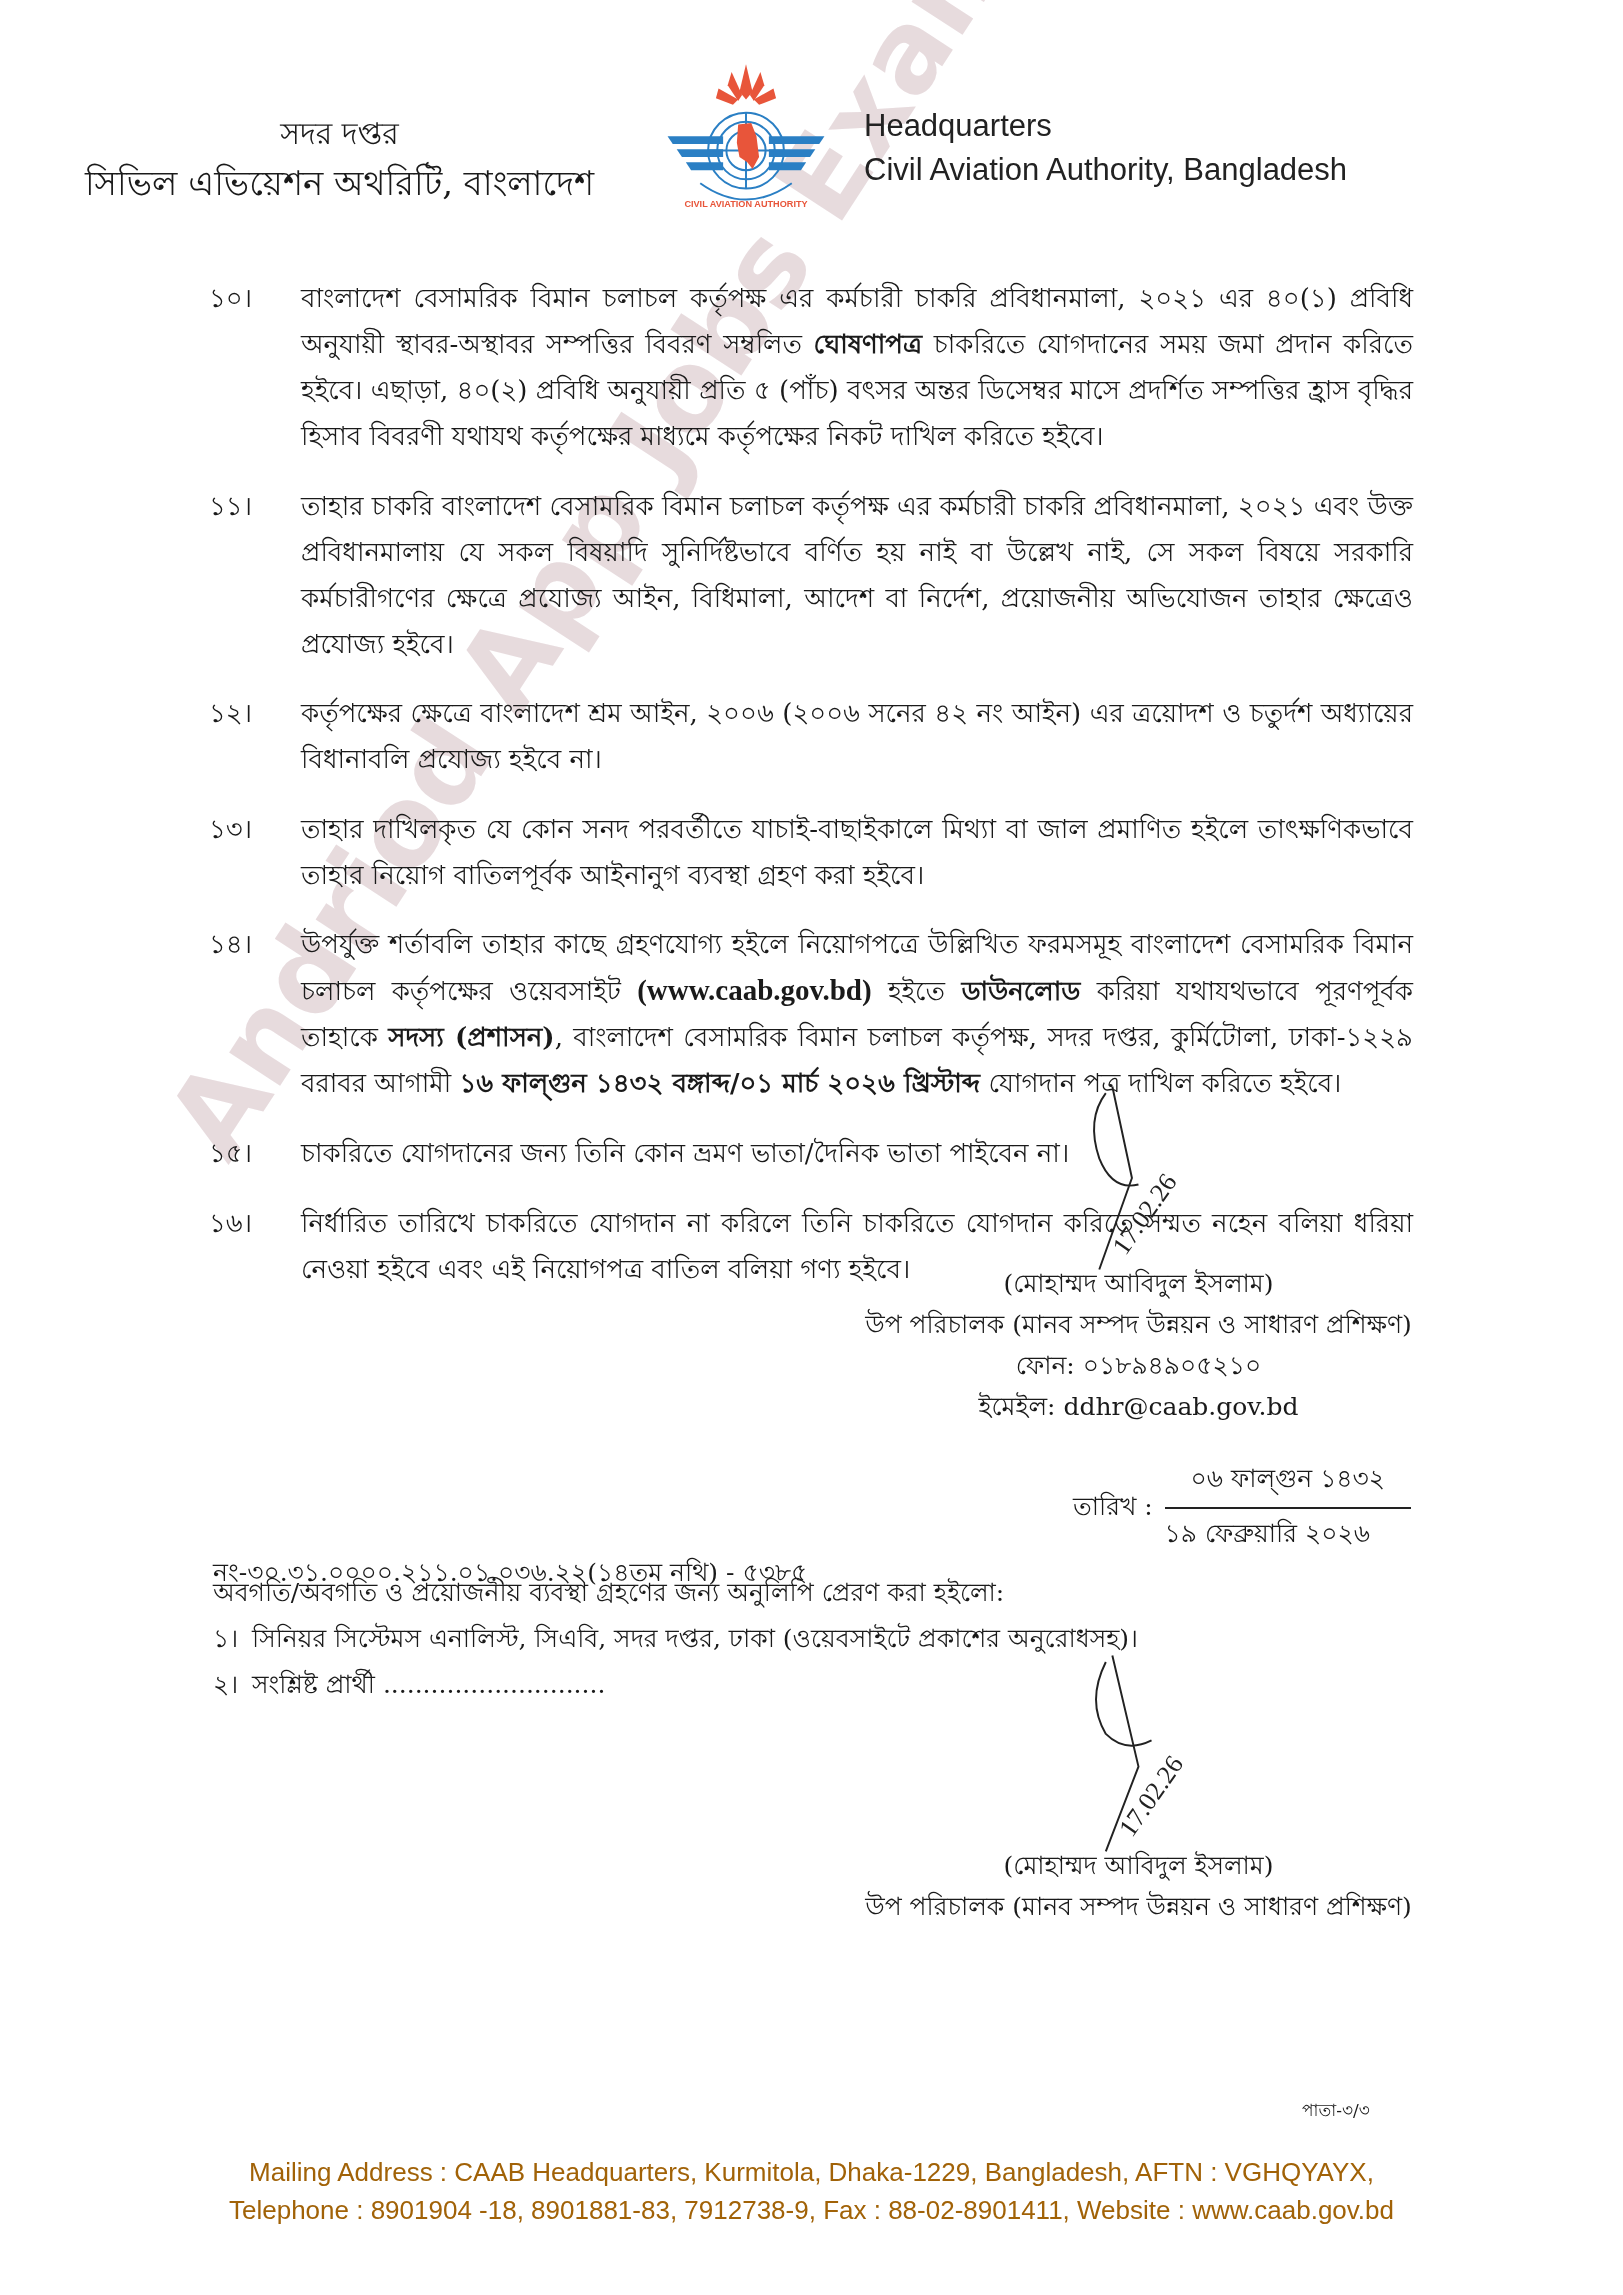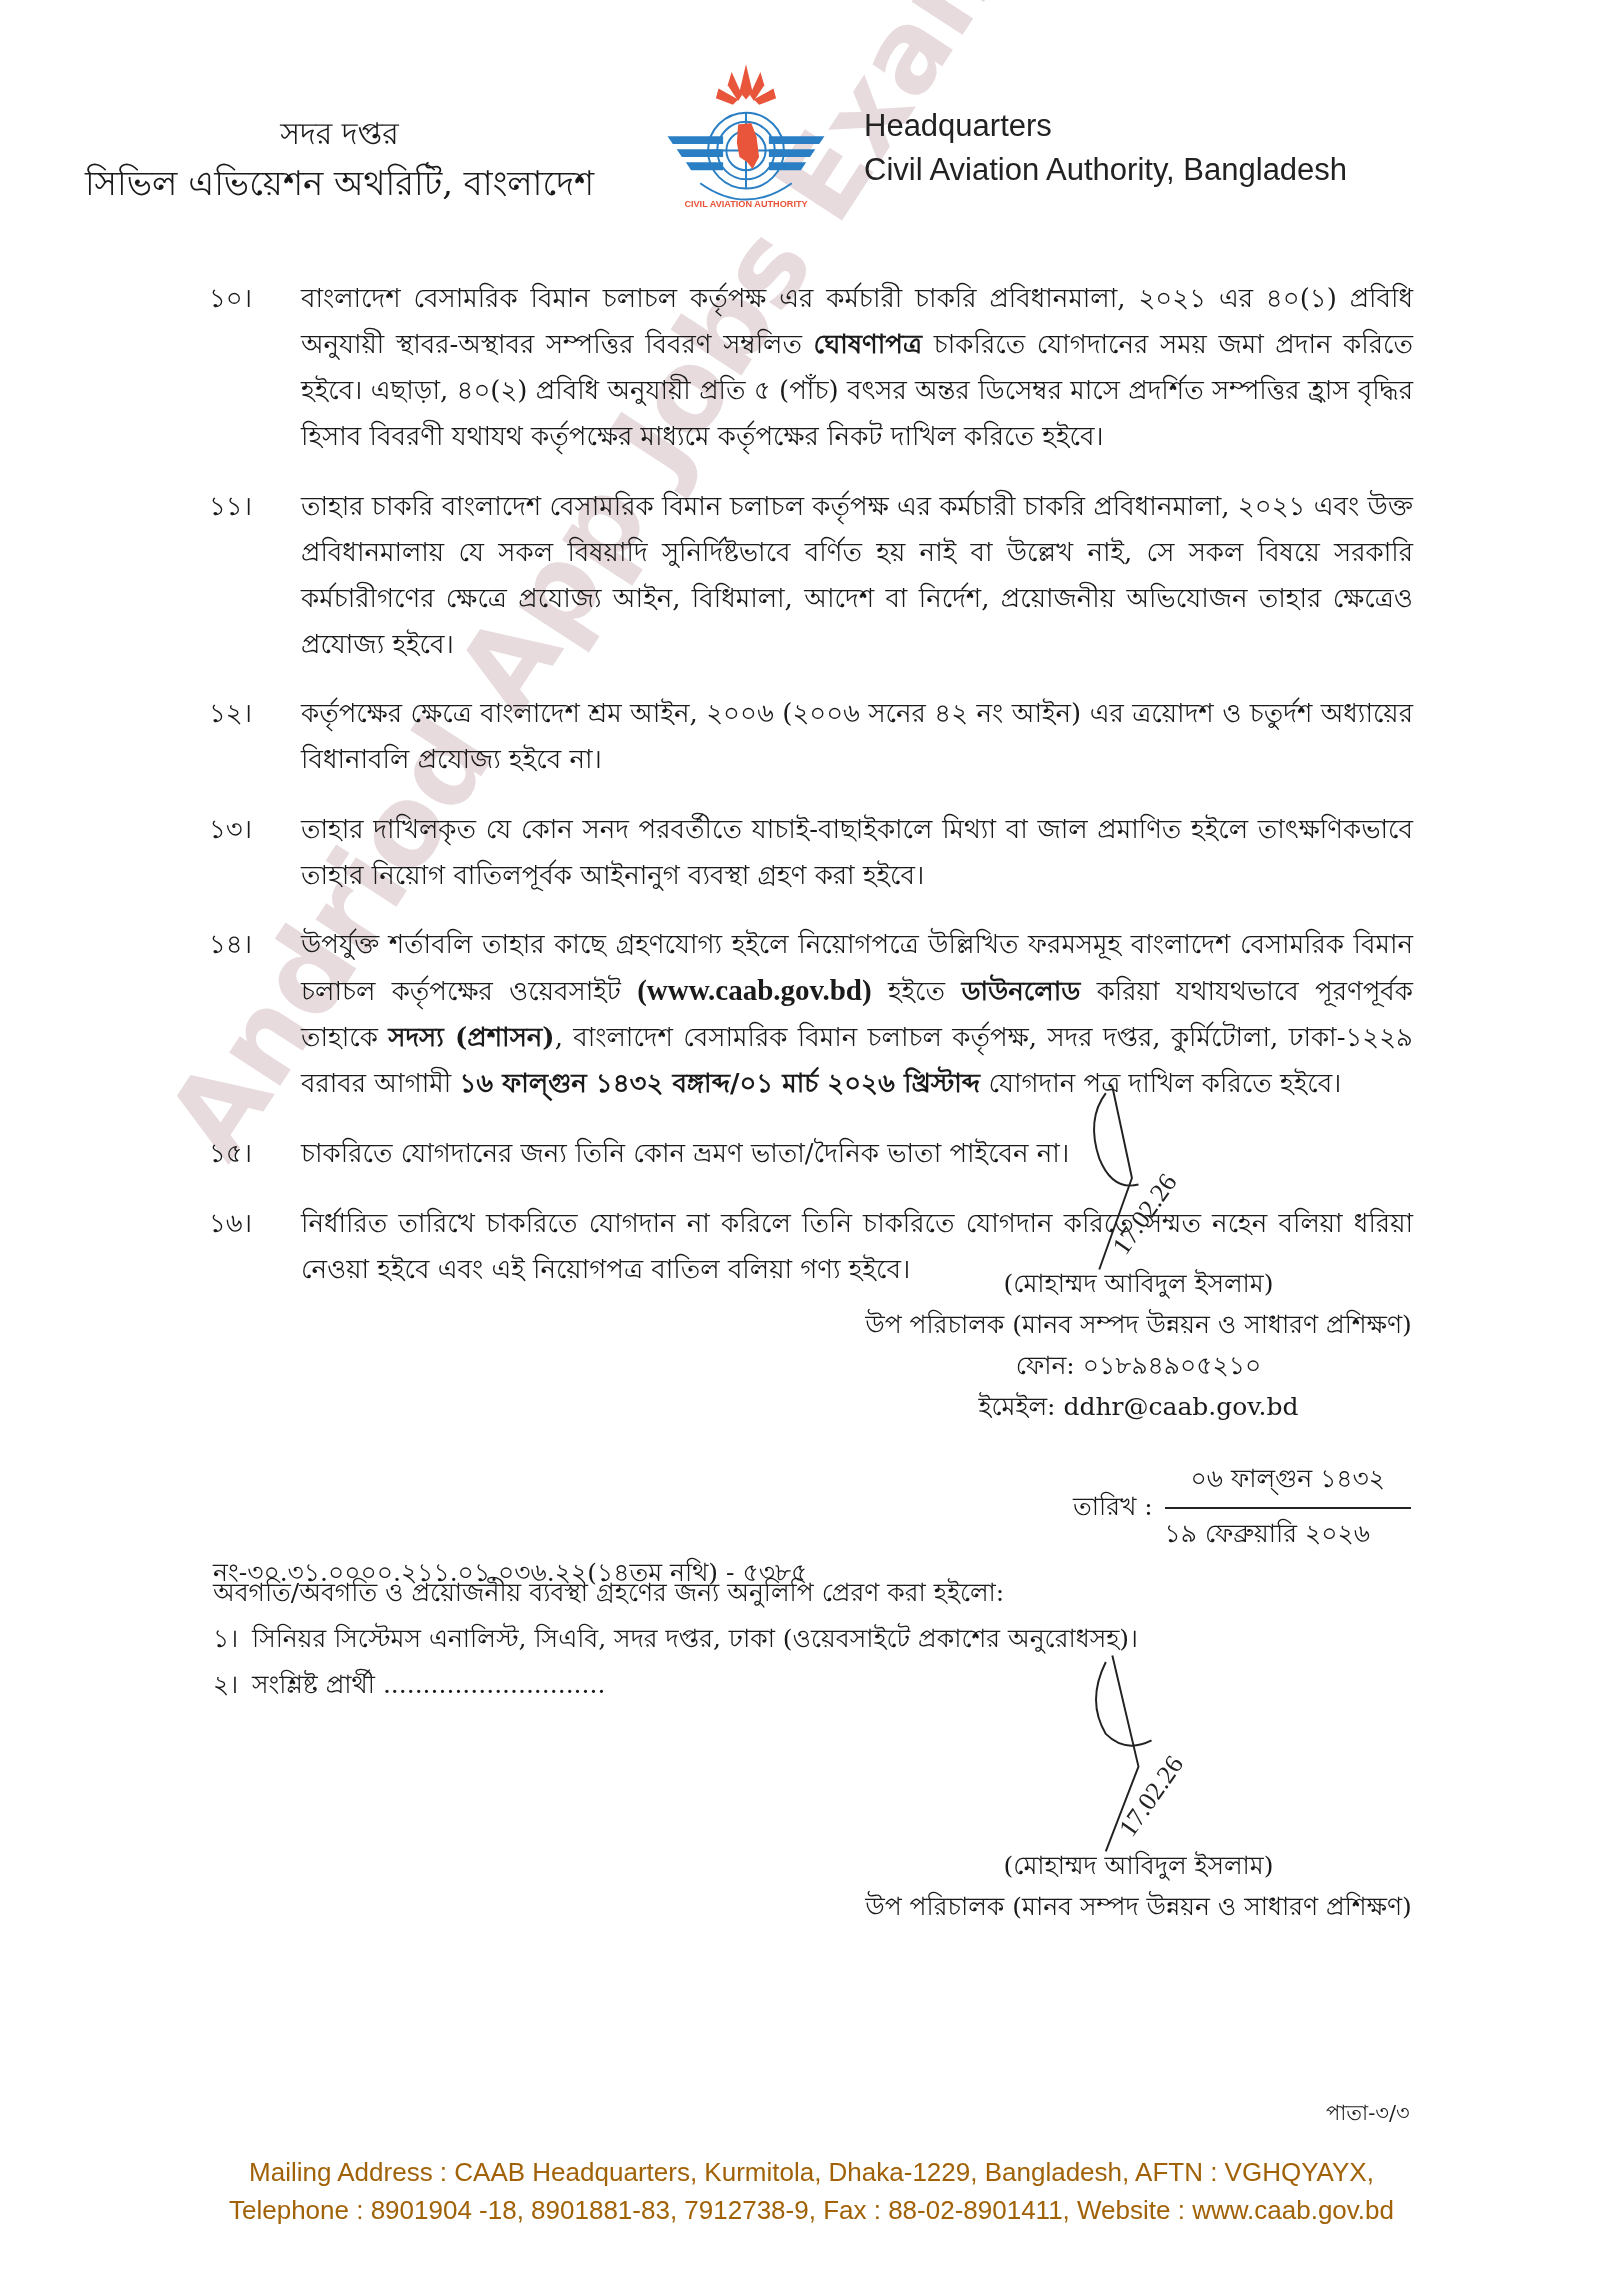--- a/index.html
+++ b/index.html
@@ -31,21 +31,21 @@
   .date-block { position:absolute; left:1073px; top:1459px; font-size:25px; display:flex; align-items:center; }
   .date-block .label { margin-right:11.8px;text-align:center; }
   .date-frac { display:flex; flex-direction:column; align-items:flex-start; }
   .date-frac .top { padding:0 26px 5.2px 26px; border-bottom:2px solid #222; }
   .date-frac .bottom { padding-top:5.2px; }
 
   .cc { position:absolute; left:213px; top:1570px; font-size:25px; line-height:46px; }
   .cc .item { display:flex; }
   .cc .item .n { width:39px; }
 
-  .page-no { position:absolute; left:1302px; top:2097px; font-size:21px;margin-left:24px; }
+  .page-no { position:absolute; left:1302px; top:2097px; font-size:17px; }
   .footer { position:absolute; left:0; top:2153px; width:1623px; text-align:center;
             font-family:"Liberation Sans", sans-serif; font-size:26px; line-height:38px; color:#a16207; }
 
   .watermark { position:absolute; left:196px; top:1080px; width:1570px;
                font-family:"DejaVu Sans", sans-serif; font-weight:bold; font-size:111px;
                color:#e3d5d8; transform:rotate(-57deg); transform-origin:0 50%;
                white-space:nowrap; pointer-events:none; opacity:0.85; z-index:0; }
   .content { position:relative; z-index:1; }
 </style>
 </head>

